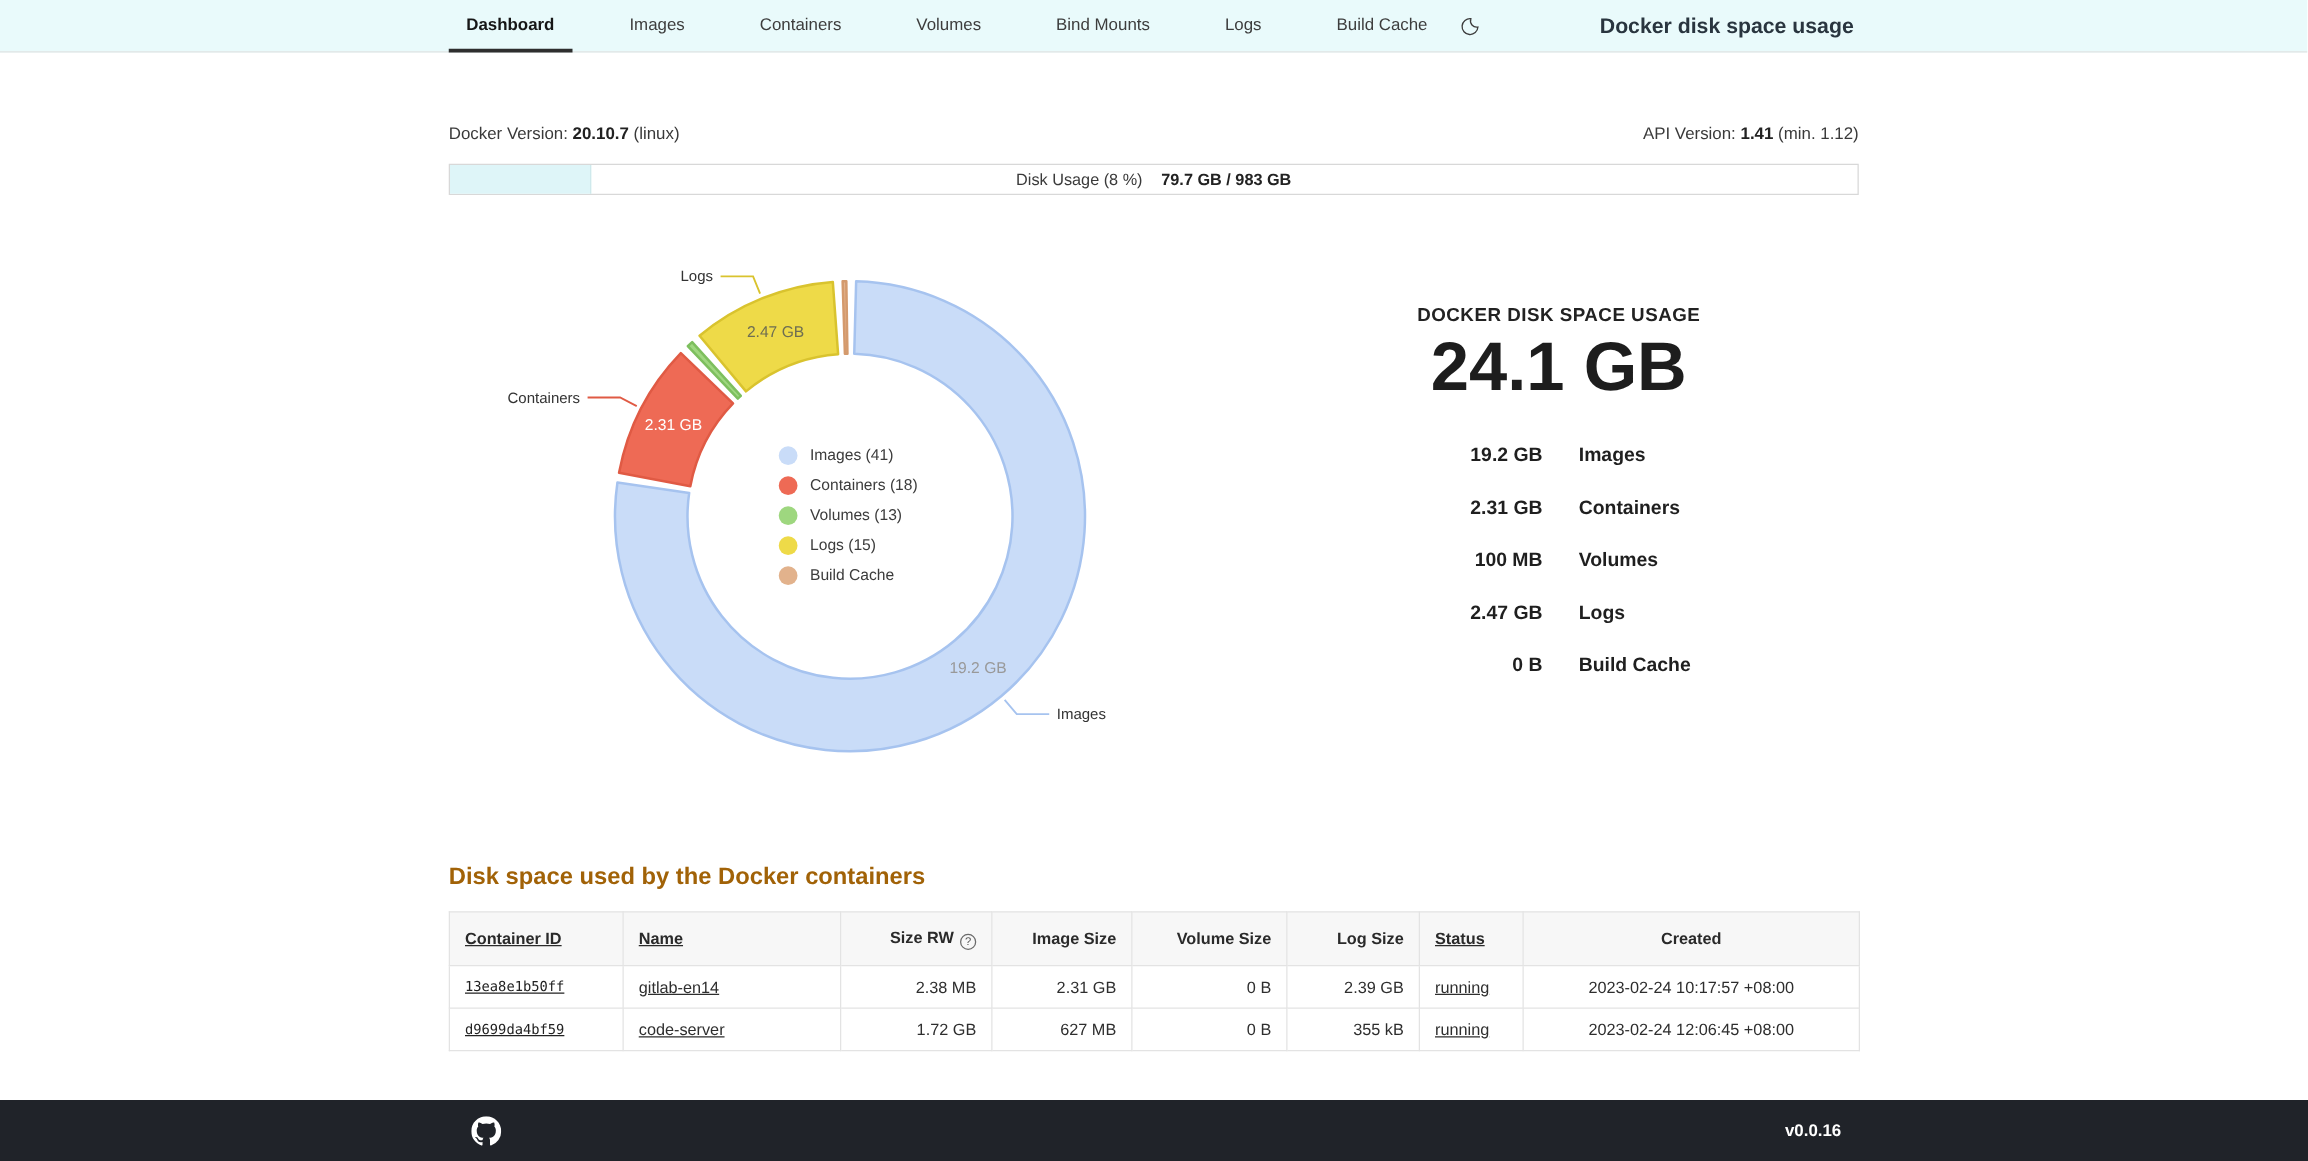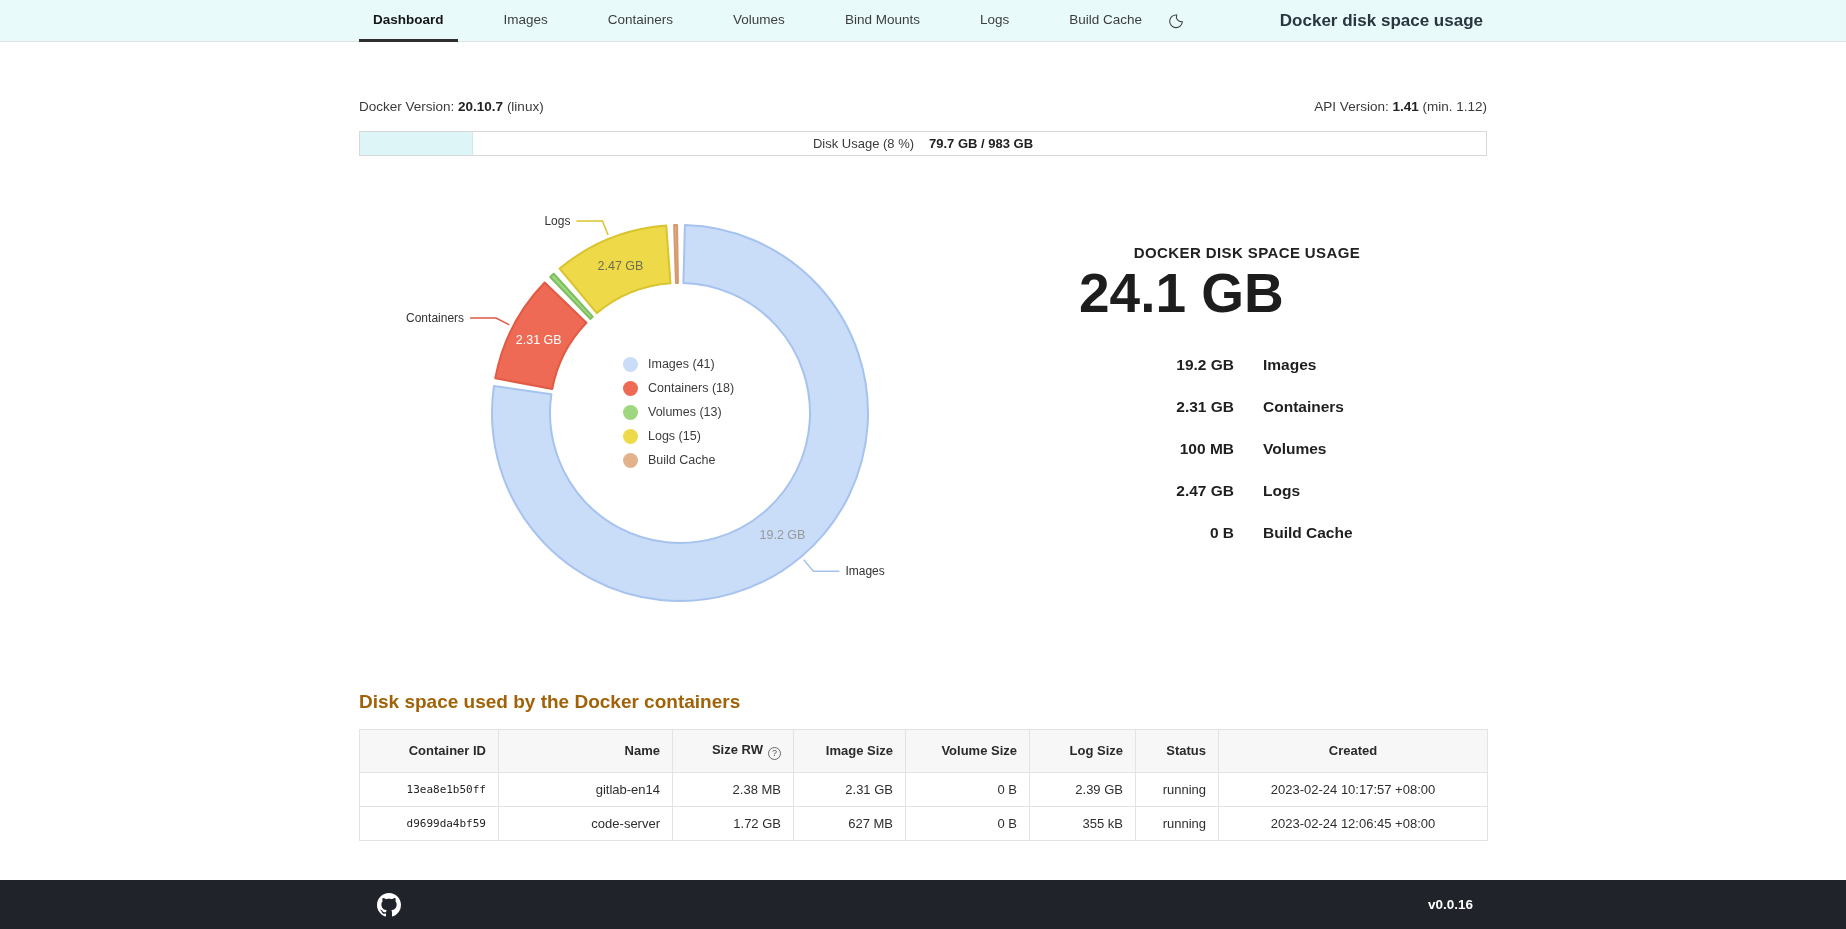--- a/index.html
+++ b/index.html
@@ -33,32 +33,32 @@
   
   .chart-section { position:relative; height:505px; }
   .donut-svg { position:absolute; left:0; top:0; }
   .donut-legend { position:absolute; left:264px; top:196px; }
   .legend-item { display:flex; align-items:center; height:24px; cursor:pointer; }
   .legend-swatch { width:15px; height:15px; border-radius:50%; margin-right:10px; flex:none; }
   .legend-label { font-size:12.5px; color:#3c3c3c; white-space:nowrap; }
   
   .summary { position:absolute; left:720px; top:88px; width:336px; }
   .summary-title { text-align:center; font-size:15px; font-weight:bold; letter-spacing:.4px; color:#222; }
-  .summary-total { text-align:left; font-size:55px; font-weight:600; color:#1d1d1d; margin-top:4px; line-height:1.05; }
+  .summary-total { text-align:center; font-size:55px; font-weight:600; color:#1d1d1d; margin-top:4px; line-height:1.05; }
   .summary-rows { margin-top:33px; }
   .summary-row { display:flex; align-items:baseline; margin-bottom:24px; font-size:15.5px; font-weight:bold; color:#1f1f1f; }
   .summary-value { width:155px; text-align:right; }
   .summary-label { margin-left:29px; }
   
   .table-title { margin-top:30px; font-size:19px; font-weight:bold; color:#a16207; }
   table.containers { width:100%; border-collapse:collapse; margin-top:15px; font-size:13px; color:#2e2e2e; table-layout:fixed; }
   table.containers th, table.containers td { border:1px solid #e3e3e3; }
   table.containers th { background:#f7f7f7; font-weight:600; padding:12px 12px; color:#2a2a2a; }
   table.containers td { padding:9px 12px; }
-  .al { text-align:right; } .ar { text-align:right; } .ac { text-align:center; }
+  .al { text-align:left;text-decoration:underline; } .ar { text-align:right; } .ac { text-align:center; }
   td.cid { font-family:"DejaVu Sans Mono", monospace; font-size:11px; color:#222; }
   .qicon { display:inline-flex; width:13px; height:13px; border:1px solid #6a6a6a; border-radius:50%;
            font-size:9px; line-height:11px; align-items:center; justify-content:center; color:#555;
            margin-left:5px; vertical-align:-2px; font-weight:normal; }
   
   .footer { position:fixed; left:0; right:0; bottom:0; height:49px; background:#202329; z-index:10;font-weight:bold; }
   .footer-inner { width:1128px; margin:0 auto; height:100%; display:flex; align-items:center; }
   .gh-link { margin-left:18px; display:flex; align-items:center; cursor:pointer; }
   .gh-link svg { width:24px; height:24px; fill:#ffffff; }
   .footer-version { margin-left:auto; margin-right:14px; color:#ffffff; font-size:13.5px; }

